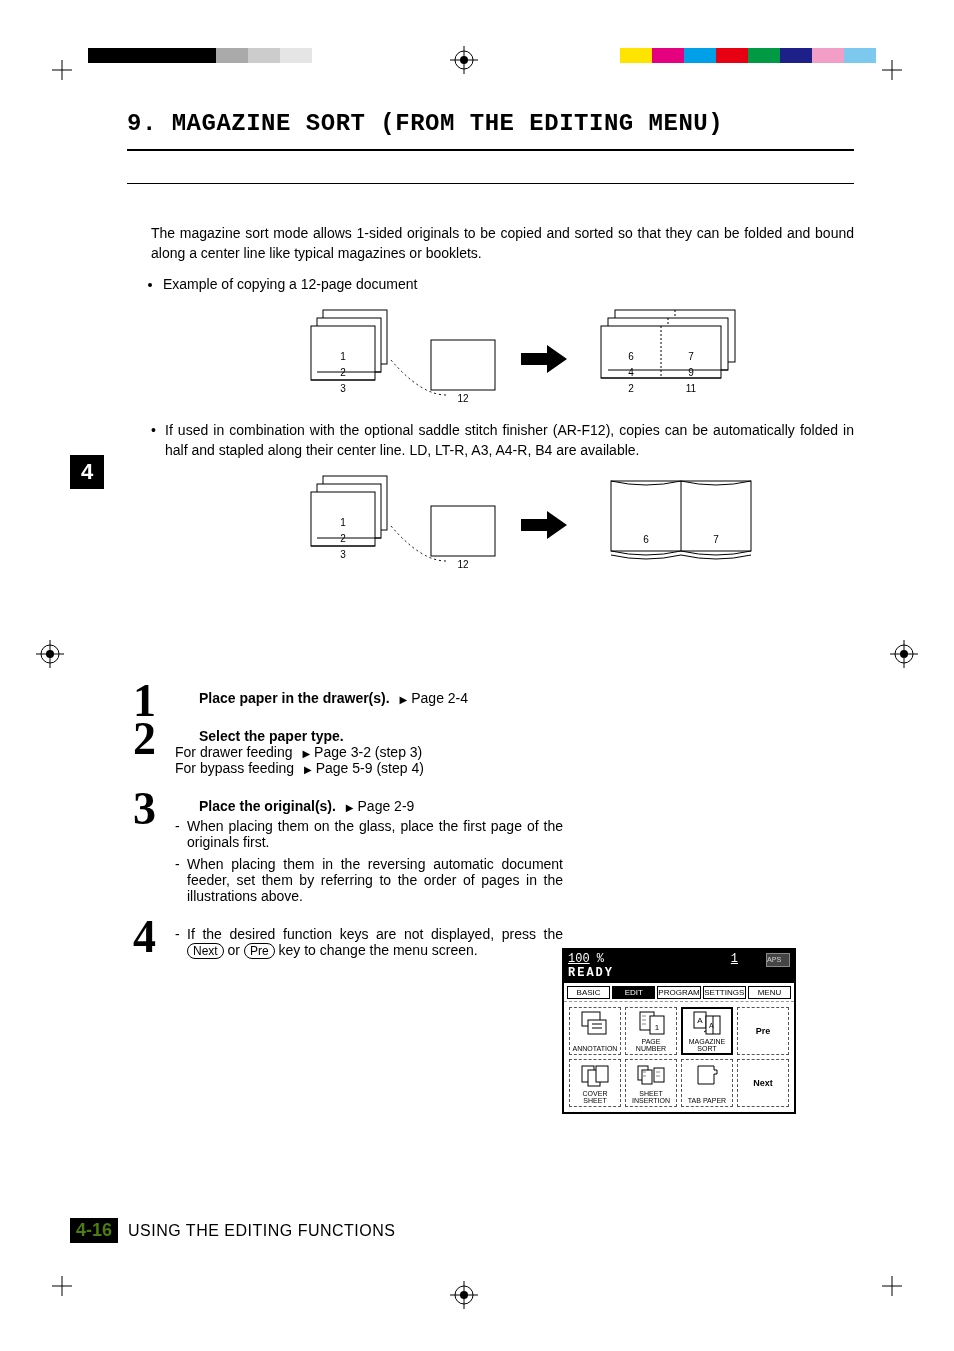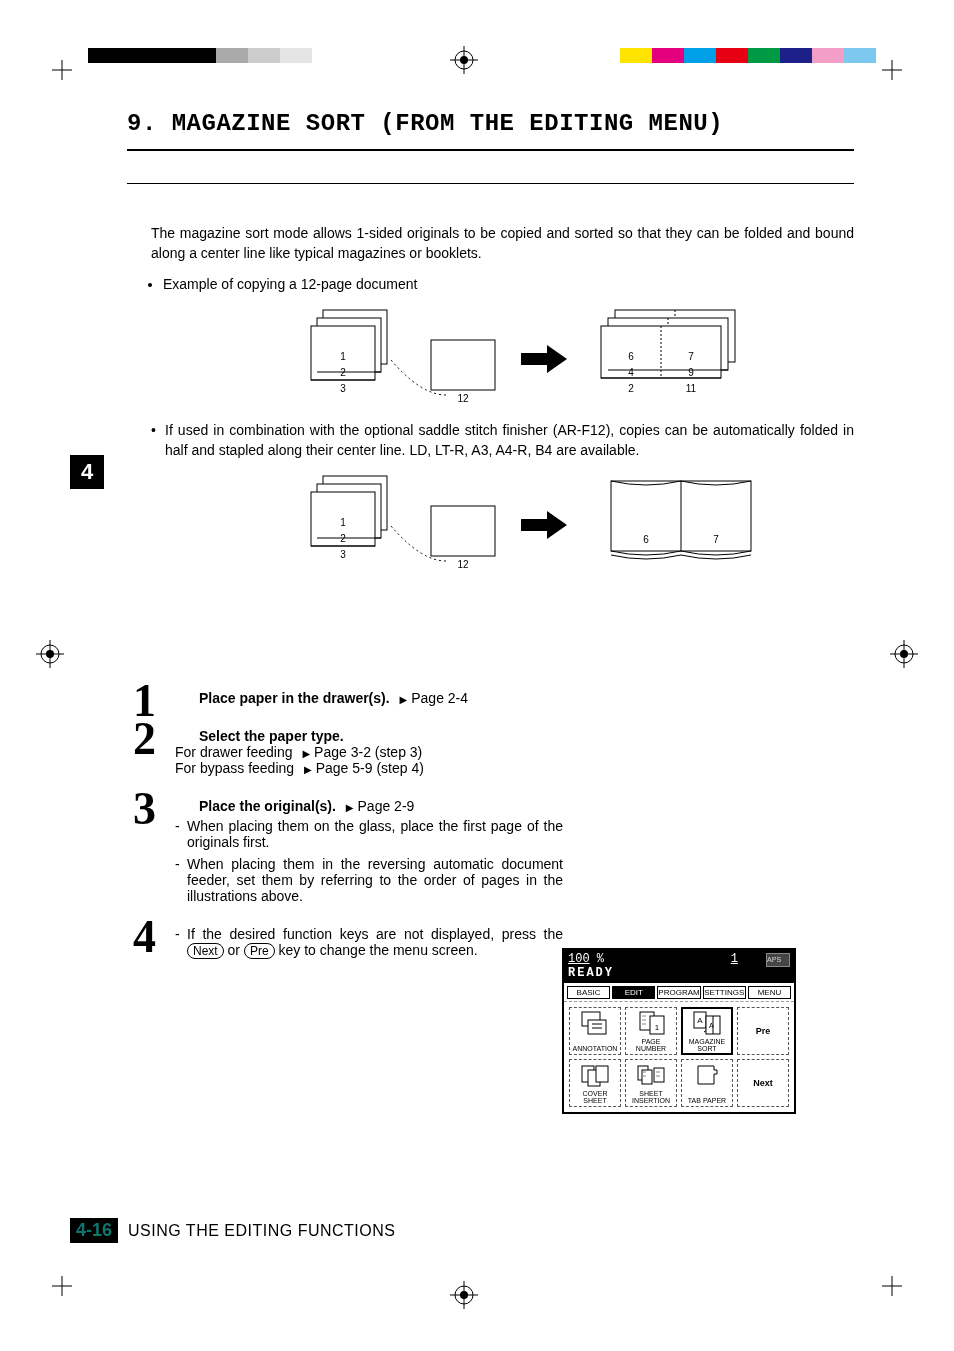--- a/index.html
+++ b/index.html
@@ -210,21 +210,21 @@
   
   .footer {
     position:absolute;
     left: 70px;
     bottom: 108px;
     display:flex;
     align-items:center;
     gap:10px;
   }
   .footer .pnum {
-    background:#000; color:#0f766e;
+    background:#000; color:#4d7c0f;
     font-weight:bold;
     font-size:18px;
     padding: 2px 6px;
   }
   .footer .ftxt { font-size:16px; letter-spacing:0.5px;}
 
   
   .diag {
     margin: 6px auto 10px auto;
     display:block;

